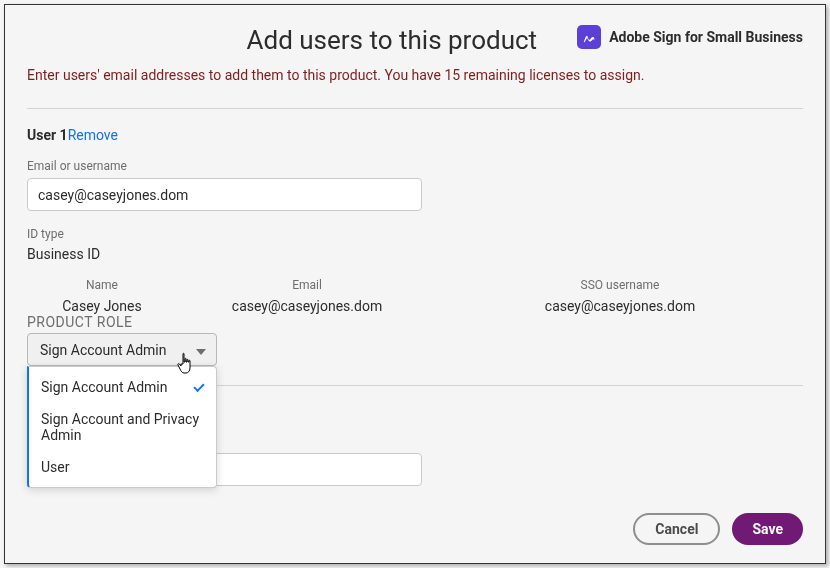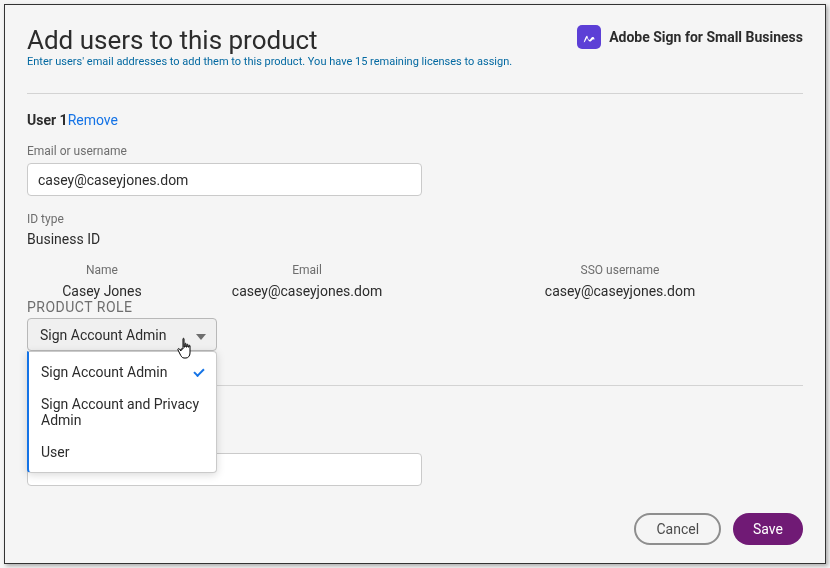--- a/index.html
+++ b/index.html
@@ -19,22 +19,23 @@
       height: 560px;
       background: #f5f5f5;
       border: 1px solid #333;
       box-shadow: 2px 2px 4px rgba(0,0,0,0.3);
       padding: 20px 22px 18px 22px;
       position: relative;
     }
 
     .header-row {
       display: flex;
-      justify-content: space-between;
+      justify-content: flex-end;
       align-items: flex-start;
+      gap: 40px;
     }
 
     .page-title {
       font-size: 26px;
       font-weight: 400;
       color: #2c2c2c;
     }
 
     .product-badge {
       display: flex;
@@ -55,22 +56,23 @@
       justify-content: center;
     }
 
     .product-icon svg {
       width: 16px;
       height: 16px;
       fill: white;
     }
 
     .subtitle {
-      font-size: 11px;
-      color: #0369a1;
+      margin-top: 12px;
+      font-size: 14px;
+      color: #7f1d1d;
     }
 
     .hr {
       border: none;
       border-top: 1px solid #d3d3d3;
       margin-top: 25px;
     }
 
     .user-header {
       display: flex;
@@ -228,21 +230,21 @@
       right: 22px;
       display: flex;
       gap: 12px;
     }
 
     .btn {
       height: 32px;
       border-radius: 16px;
       padding: 0 20px;
       font-size: 14px;
-      font-weight: 400;
+      font-weight: 700;
       cursor: pointer;
       display: flex;
       align-items: center;
       justify-content: center;
     }
 
     .btn-cancel {
       background: transparent;
       border: 2px solid #8e8e8e;
       color: #4b4b4b;

